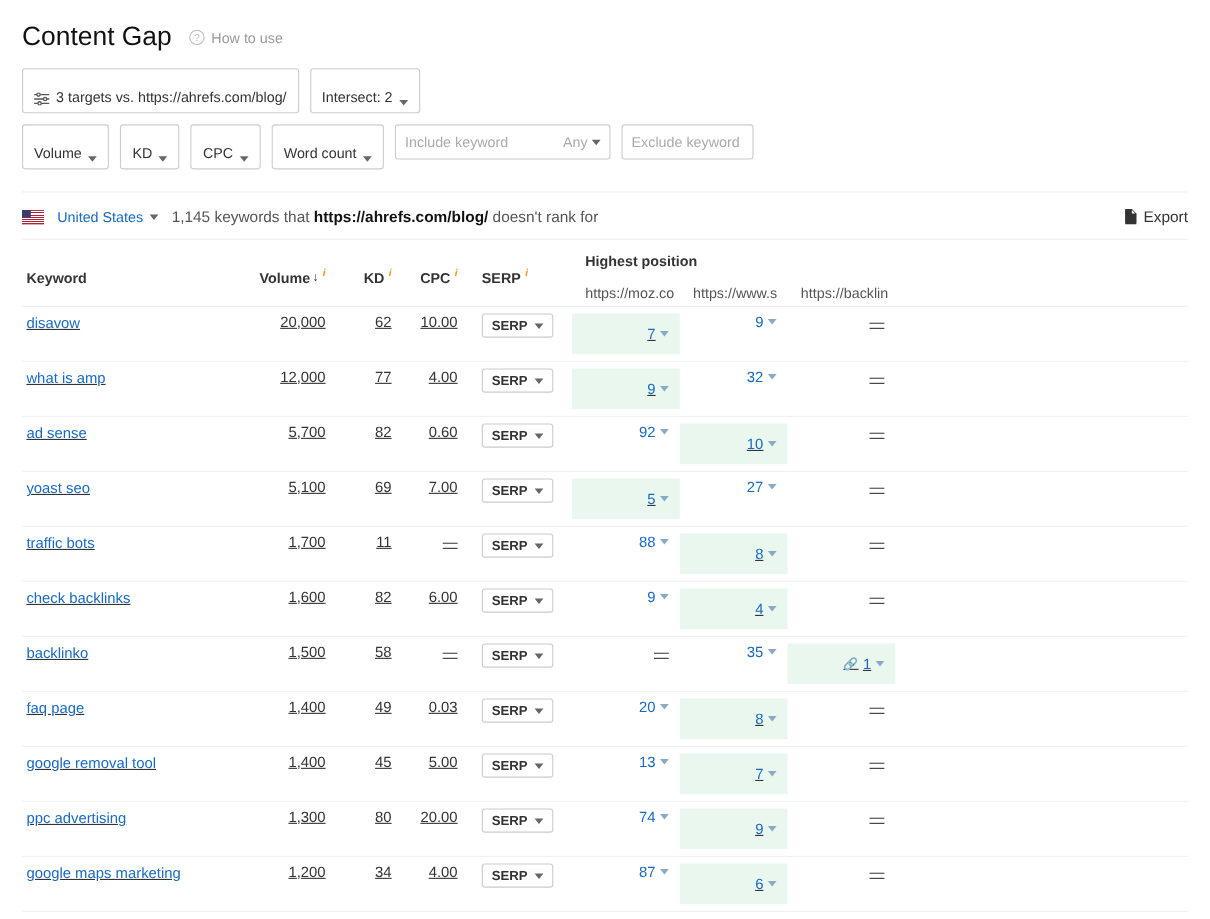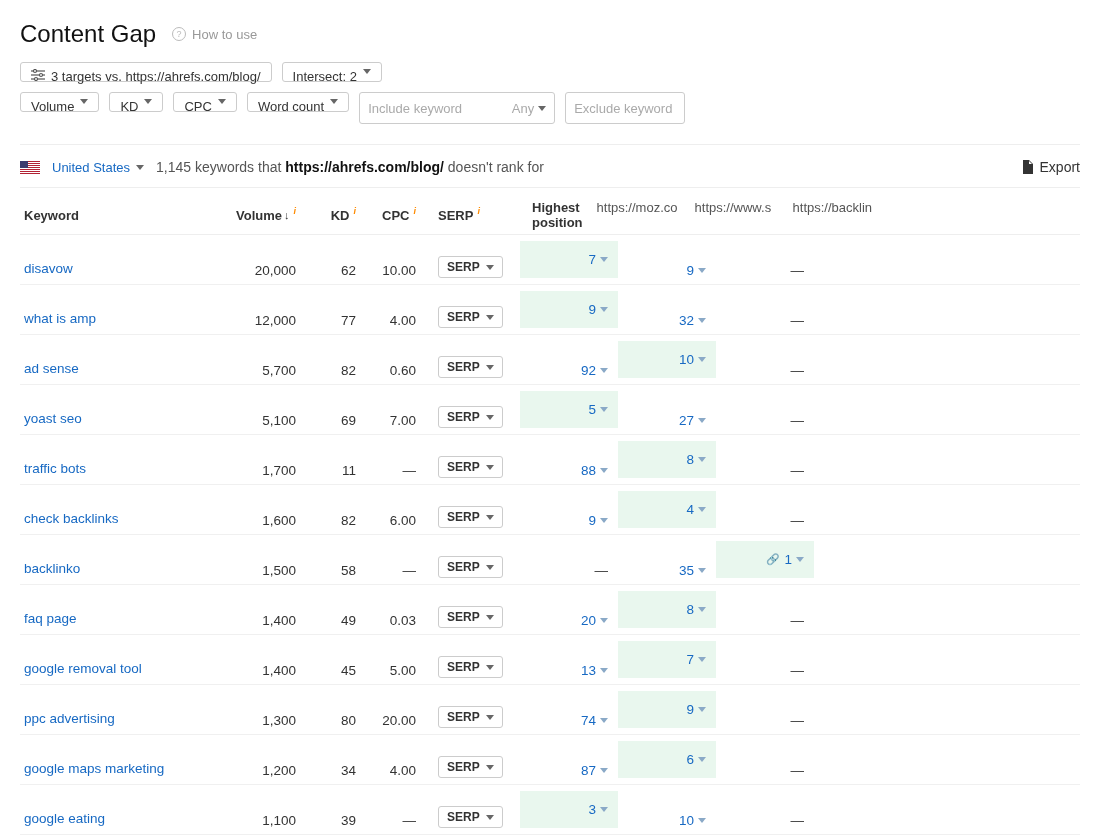--- a/index.html
+++ b/index.html
@@ -3,21 +3,21 @@
 <meta charset="utf-8">
 <style>
 * { box-sizing: border-box; margin: 0; padding: 0; }
 body { font-family: -apple-system, BlinkMacSystemFont, "Segoe UI", Helvetica, Arial, sans-serif; font-size: 13px; color: #333; background: #fff; }
 .page { padding: 20px; width: 1100px; }
 .header { display: flex; align-items: center; gap: 16px; margin-bottom: 14px; }
 .title { font-size: 24px; font-weight: 400; color: #111; }
 .howto { color: #999; font-size: 13px; display: inline-flex; align-items: center; gap: 6px; cursor: pointer; }
 .howto-icon { width: 14px; height: 14px; border-radius: 50%; border: 1.3px solid #bbb; display: inline-flex; align-items: center; justify-content: center; font-size: 9px; color: #bbb; }
 .filter-row { display: flex; gap: 10px; margin-bottom: 10px; }
-.filter-btn { background: #fff; border: 1px solid #ccc; border-radius: 3px; padding: 6px 10px; font-size: 13px; display: inline-flex; align-items: flex-start; gap: 6px; cursor: pointer; color:#333; height: 20px; }
+.filter-btn { background: #fff; border: 1px solid #ccc; border-radius: 3px; padding: 6px 10px; font-size: 13px; display: inline-flex; align-items: flex-end; gap: 6px; cursor: pointer; color:#333; height: 41px; }
 .caret { width: 0; height: 0; border-left: 4px solid transparent; border-right: 4px solid transparent; border-top: 5px solid #666; display: inline-block; }
 .sliders-icon svg { display:block; }
 .filter-input { border: 1px solid #ccc; border-radius: 3px; padding: 0 8px; height: 32px; display: inline-flex; align-items: center; color: #aaa; font-size: 13px; }
 .filter-input.include { width: 196px; gap: 8px; justify-content: space-between; }
 .filter-input.exclude { width: 120px; overflow:hidden; white-space:nowrap; }
 .any { color: #aaa; display: inline-flex; align-items: center; gap: 4px; }
 .info-bar { display: flex; align-items: center; padding: 14px 0 12px 0; border-top: 1px solid #eee; border-bottom: 1px solid #eee; gap: 12px; margin-top: 20px; }
 .flag { width: 20px; height: 13px; background: linear-gradient(to bottom, #b22234 7.7%, #fff 7.7% 15.4%, #b22234 15.4% 23.1%, #fff 23.1% 30.8%, #b22234 30.8% 38.5%, #fff 38.5% 46.2%, #b22234 46.2% 53.8%, #fff 53.8% 61.5%, #b22234 61.5% 69.2%, #fff 69.2% 76.9%, #b22234 76.9% 84.6%, #fff 84.6% 92.3%, #b22234 92.3%); position: relative; }
 .flag::before { content:''; position:absolute; left:0; top:0; width:8px; height:7px; background:#3c3b6e; }
 .country { color: #1769c3; display: inline-flex; align-items: center; gap: 6px; cursor:pointer; }
@@ -28,25 +28,25 @@
 .export-icon svg { display:block; }
 .table { width: 100%; }
 .thead { display: flex; border-bottom: 1px solid #eee; padding: 12px 0 4px 0; }
 .th { font-weight: 700; font-size: 13px; color: #333; padding: 0 4px; display:flex; align-items:center; gap:2px; }
 .th .info-i { color:#ff8b00; font-size:9px; font-weight:700; font-style:italic; margin-left:2px; position:relative; top:-4px; }
 .th.keyword { width: 200px; }
 .th.volume { width: 80px; justify-content:flex-end; }
 .th.kd { width: 60px; justify-content:flex-end; }
 .th.cpc { width: 60px; justify-content:flex-end; }
 .th.serp { width: 100px; padding-left:18px; }
-.th.hpos { width: 310px; padding-left: 12px; flex-direction:row; align-items:flex-start; gap:14px; }
+.th.hpos { width: 310px; padding-left: 12px; flex-direction:column; align-items:flex-start; gap:14px; }
 .subcols { display:flex; width:100%; font-weight:400; color:#555; font-size:13px; }
 .subcol { width: 98px; overflow:hidden; white-space:nowrap; text-overflow:clip; }
 .sort-arrow { font-size:11px; }
-.row { display:flex; align-items:flex-end; border-bottom:1px solid #f0f0f0; min-height:37px; padding:6px 0; }
+.row { display:flex; align-items:flex-start; border-bottom:1px solid #f0f0f0; min-height:37px; padding:6px 0;text-decoration:underline; }
 .cell { padding: 0 4px; font-size:13.5px; }
 .cell.keyword { width: 200px; color:#1769c3; cursor:pointer; line-height:1.35; }
 .cell.volume { width: 80px; text-align:right; color:#333; }
 .cell.kd { width: 60px; text-align:right; color:#333; }
 .cell.cpc { width: 60px; text-align:right; color:#333; }
 .cell.serp { width: 100px; padding-left:18px; }
 .serp-btn { border:1px solid #ccc; border-radius:3px; background:#fff; font-size:12px; font-weight:700; padding:3px 8px; display:inline-flex; align-items:center; gap:6px; cursor:pointer; }
 .cell.pos { width: 98px; text-align:right; padding-right:10px; }
 .pos-wrap { display:inline-flex; align-items:center; gap:4px; color:#1769c3; cursor:pointer; justify-content:flex-end; }
 .pos-caret { width:0; height:0; border-left:4px solid transparent; border-right:4px solid transparent; border-top:5px solid #8aa9c7; }

